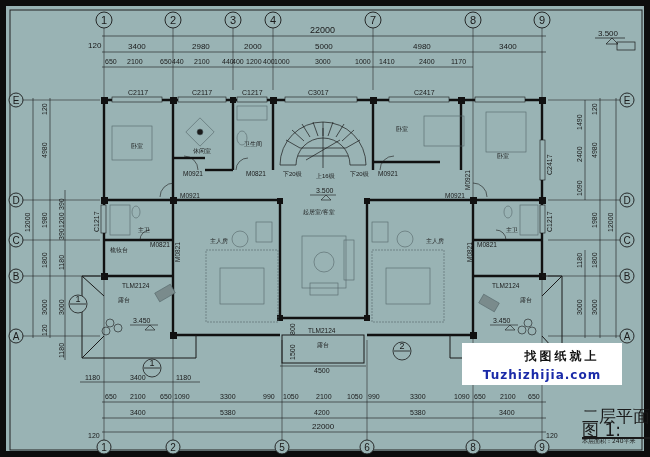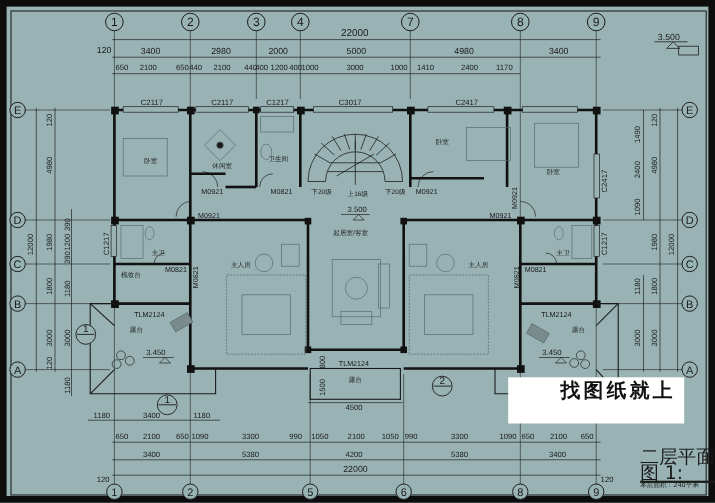--- a/index.html
+++ b/index.html
@@ -1,21 +1,21 @@
 <!DOCTYPE html>
 <html><head>
 <meta charset="utf-8">
 <style>
   html,body{margin:0;padding:0;}
   body{width:650px;height:457px;background:#0d0d0d;overflow:hidden;position:relative;font-family:"Liberation Sans",sans-serif;}
   #sheet{position:absolute;left:4px;top:4px;width:642px;height:447px;background:#99b3b4;}
   svg{position:absolute;left:0;top:0;}
   .t{font-family:"Liberation Sans",sans-serif;fill:#1a1a1a;}
   .wm{position:absolute;left:462px;top:343px;width:160px;height:42px;background:#fff;text-align:center;}
-  .wm .cn{font-family:"DejaVu Sans",sans-serif;font-size:18px;font-weight:bold;color:#111;line-height:22px;letter-spacing:3px;margin-top:2px;padding-left:40px;}
+  .wm .cn{font-family:"DejaVu Sans",sans-serif;font-size:12px;font-weight:bold;color:#111;line-height:22px;letter-spacing:3px;margin-top:2px;padding-left:40px;}
   .wm .en{font-family:"DejaVu Sans",sans-serif;font-size:12px;font-weight:bold;color:#1a2aa8;line-height:16px;letter-spacing:1px;}
   .title{position:absolute;left:582px;top:409px;font-family:"DejaVu Sans",sans-serif;font-size:17px;color:#1a1a1a;border-bottom:2px solid #1a1a1a;line-height:14px;}
   .area{position:absolute;left:582px;top:437px;font-family:"DejaVu Sans",sans-serif;font-size:6px;color:#1a1a1a;}
 </style>
 </head>
 <body>
 
 <div id="sheet"></div>
 
 <svg width="650" height="457" viewBox="0 0 650 457">
@@ -453,16 +453,17 @@
     <text x="173" y="451">2</text>
     <text x="282" y="451">5</text>
     <text x="367" y="451">6</text>
     <text x="473" y="451">8</text>
     <text x="542" y="451">9</text>
   </g>
 </svg>
 
 <div class="wm">
   <div class="cn">找图纸就上</div>
+  <div class="en">Tuzhizhijia.com</div>
 </div>
 
 <div class="title"><span>二层平面图</span> <span>1:</span></div>
 <div class="area">本层面积：240平米</div>
 
 </body></html>

